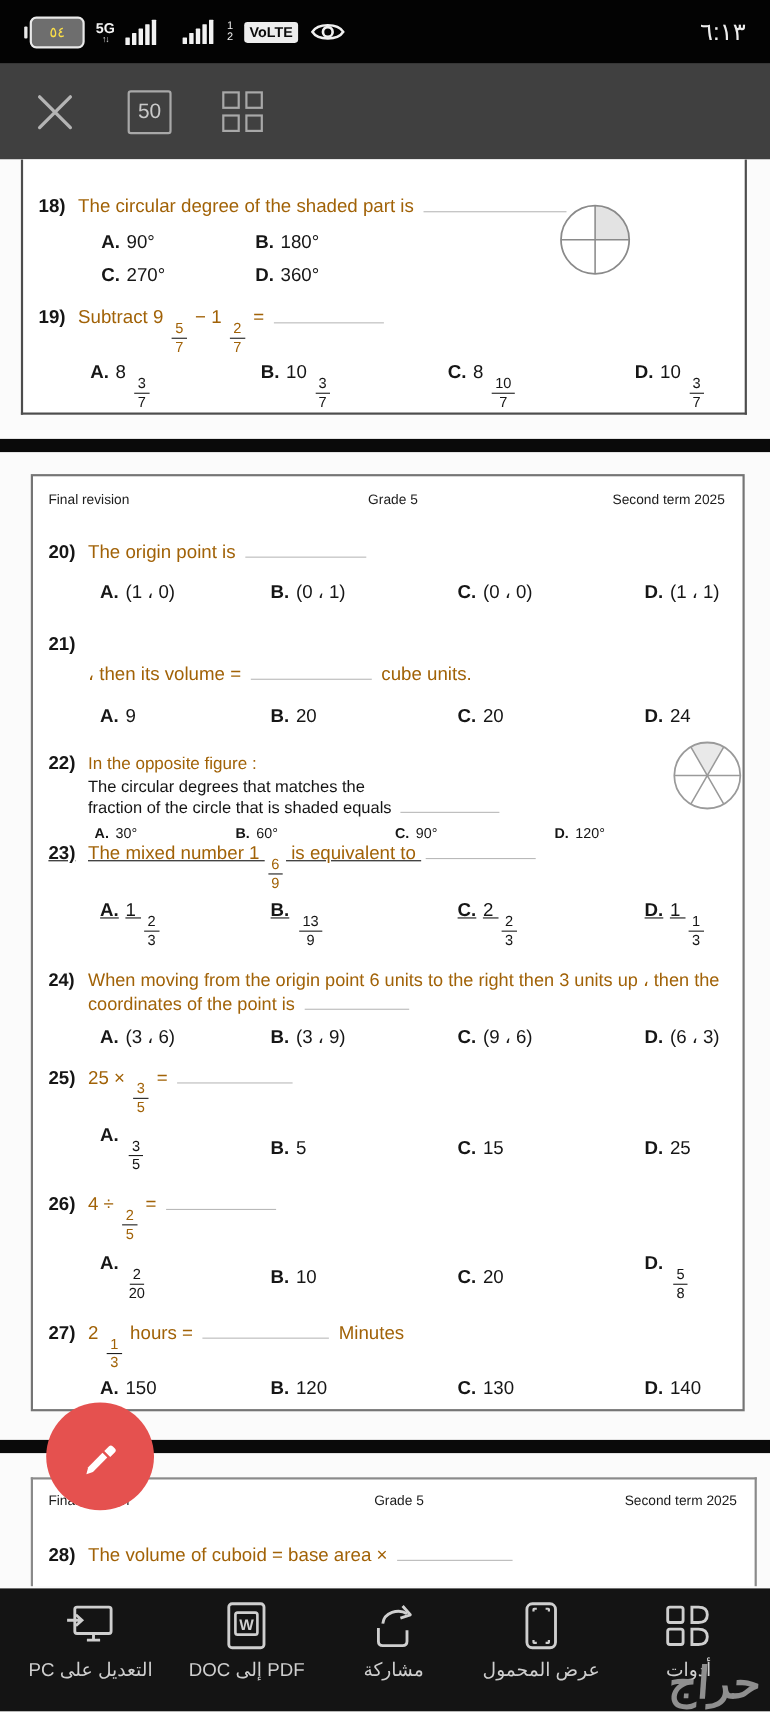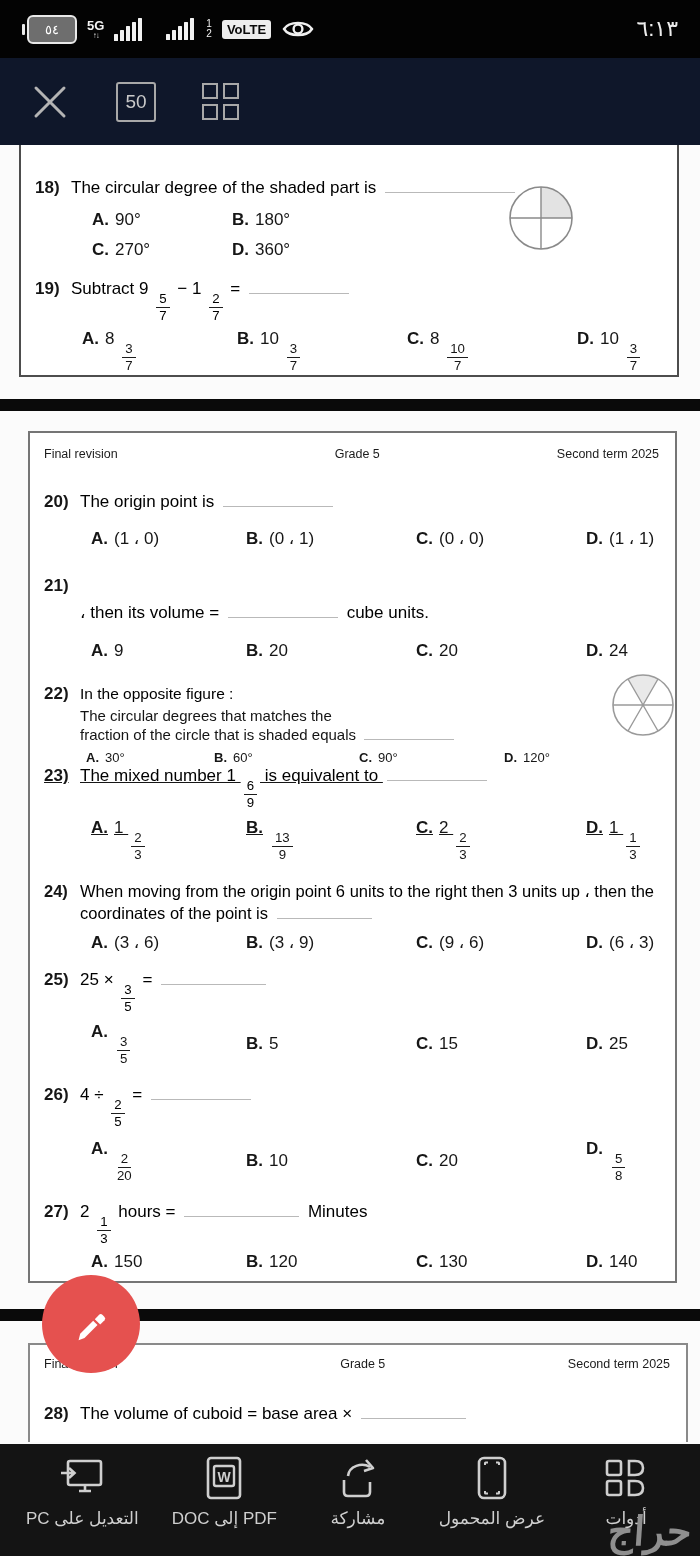--- a/index.html
+++ b/index.html
@@ -3,32 +3,32 @@
 <meta charset="utf-8">
 <style>
   html,body{margin:0;padding:0;background:#fff;}
   body{width:700px;height:1556px;overflow:hidden;font-family:"Liberation Sans",sans-serif;position:relative;}
 
   
   .status-bar{height:58px;background:#030303;display:flex;align-items:center;padding:0 22px;box-sizing:border-box;color:#f2f2f2;}
   .sb-left{display:flex;align-items:center;gap:10px;}
   .battery{display:flex;align-items:center;}
   .battery-tip{width:3px;height:11px;background:#e9e9e9;border-radius:1px;margin-right:2px;}
-  .battery-body{width:46px;height:25px;border:2px solid #e9e9e9;border-radius:6px;background:#6e6e6e;display:flex;align-items:center;justify-content:center;font-size:13px;color:#ffffff;}
+  .battery-body{width:46px;height:25px;border:2px solid #e9e9e9;border-radius:6px;background:#6e6e6e;display:flex;align-items:center;justify-content:center;font-size:13px;color:#fde047;}
   .net5g{display:flex;flex-direction:column;align-items:center;line-height:1;}
   .net5g .lbl{font-size:13px;font-weight:bold;}
   .net5g .arrows{font-size:8px;letter-spacing:-1px;color:#ddd;}
   .bars{display:flex;align-items:flex-end;gap:2px;}
   .bars i{display:block;width:4px;background:#f2f2f2;border-radius:0.5px;}
   .sim-num{display:flex;flex-direction:column;line-height:1;font-size:10px;margin-left:2px;color:#f2f2f2;}
   .volte{background:#ededed;color:#0a0a0a;font-weight:bold;font-size:13px;padding:2px 5px;border-radius:3px;}
   .sb-time{margin-left:auto;font-size:22px;color:#ececec;}
 
   
-  .app-toolbar{height:87px;background:#0f172a;display:flex;align-items:center;gap:46px;padding:0 30px;box-sizing:border-box;}
+  .app-toolbar{height:87px;background:#404040;display:flex;align-items:center;gap:46px;padding:0 30px;box-sizing:border-box;}
   .tb-close svg{display:block;}
   .tb-pages{width:36px;height:36px;border:2px solid #a8a8a8;border-radius:3px;color:#c9c9c9;font-size:19px;display:flex;align-items:center;justify-content:center;}
   .tb-grid{display:grid;grid-template-columns:16px 16px;grid-gap:5px;}
   .tb-grid i{display:block;width:16px;height:16px;border:2.5px solid #a8a8a8;box-sizing:border-box;}
 
   
   .content{height:1299px;background:#fbfbfb;position:relative;}
   .page{background:#fff;box-sizing:border-box;position:relative;color:#161616;}
   .page1{margin-left:19px;width:660px;height:232px;border:2px solid #4d4d4d;border-top:none;padding:32px 14px 0 14px;}
   .sep{height:12px;background:#0a0a0a;}
@@ -37,21 +37,21 @@
   .sep2{margin-top:26px;}
   .page3{margin-left:28px;margin-top:22px;width:660px;height:99px;border:2px solid #8a8a8a;border-bottom:none;padding:12px 16px 0 14px;overflow:hidden;}
 
   .doc-header{display:flex;justify-content:space-between;font-size:12.5px;color:#1c1c1c;}
   .doc-header .c{margin-left:40px;}
 
   .q{position:relative;}
   .q-line{font-size:17px;line-height:1.35;display:flex;align-items:baseline;}
   .q-num{font-weight:bold;min-width:36px;display:inline-block;flex:none;}
   .q-cont{padding-left:36px;}
-  .q-text{color:#000000;}
+  .q-text{color:#a16207;}
   .blank{display:inline-block;border-bottom:1.5px solid #b9b9b9;height:2px;vertical-align:baseline;margin:0 4px;}
   .frac{display:inline-flex;flex-direction:column;align-items:center;line-height:1.05;vertical-align:-9px;margin:0 3px;font-size:0.78em;}
   .frac .num{border-bottom:1.4px solid #1d1d1d;padding:0 3px 1px;}
   .frac .den{padding-top:1px;}
 
   .opts{display:grid;grid-template-columns:155px 170px 170px auto;padding-left:47px;font-size:17px;align-items:center;}
   .opt{white-space:nowrap;}
   .ol{font-weight:bold;margin-right:6px;}
   .opts-2col{grid-template-columns:140px auto;width:320px;row-gap:10px;padding-left:57px;}
   .opts-narrow{grid-template-columns:128px 145px 145px auto;padding-left:42px;font-size:13px;}

